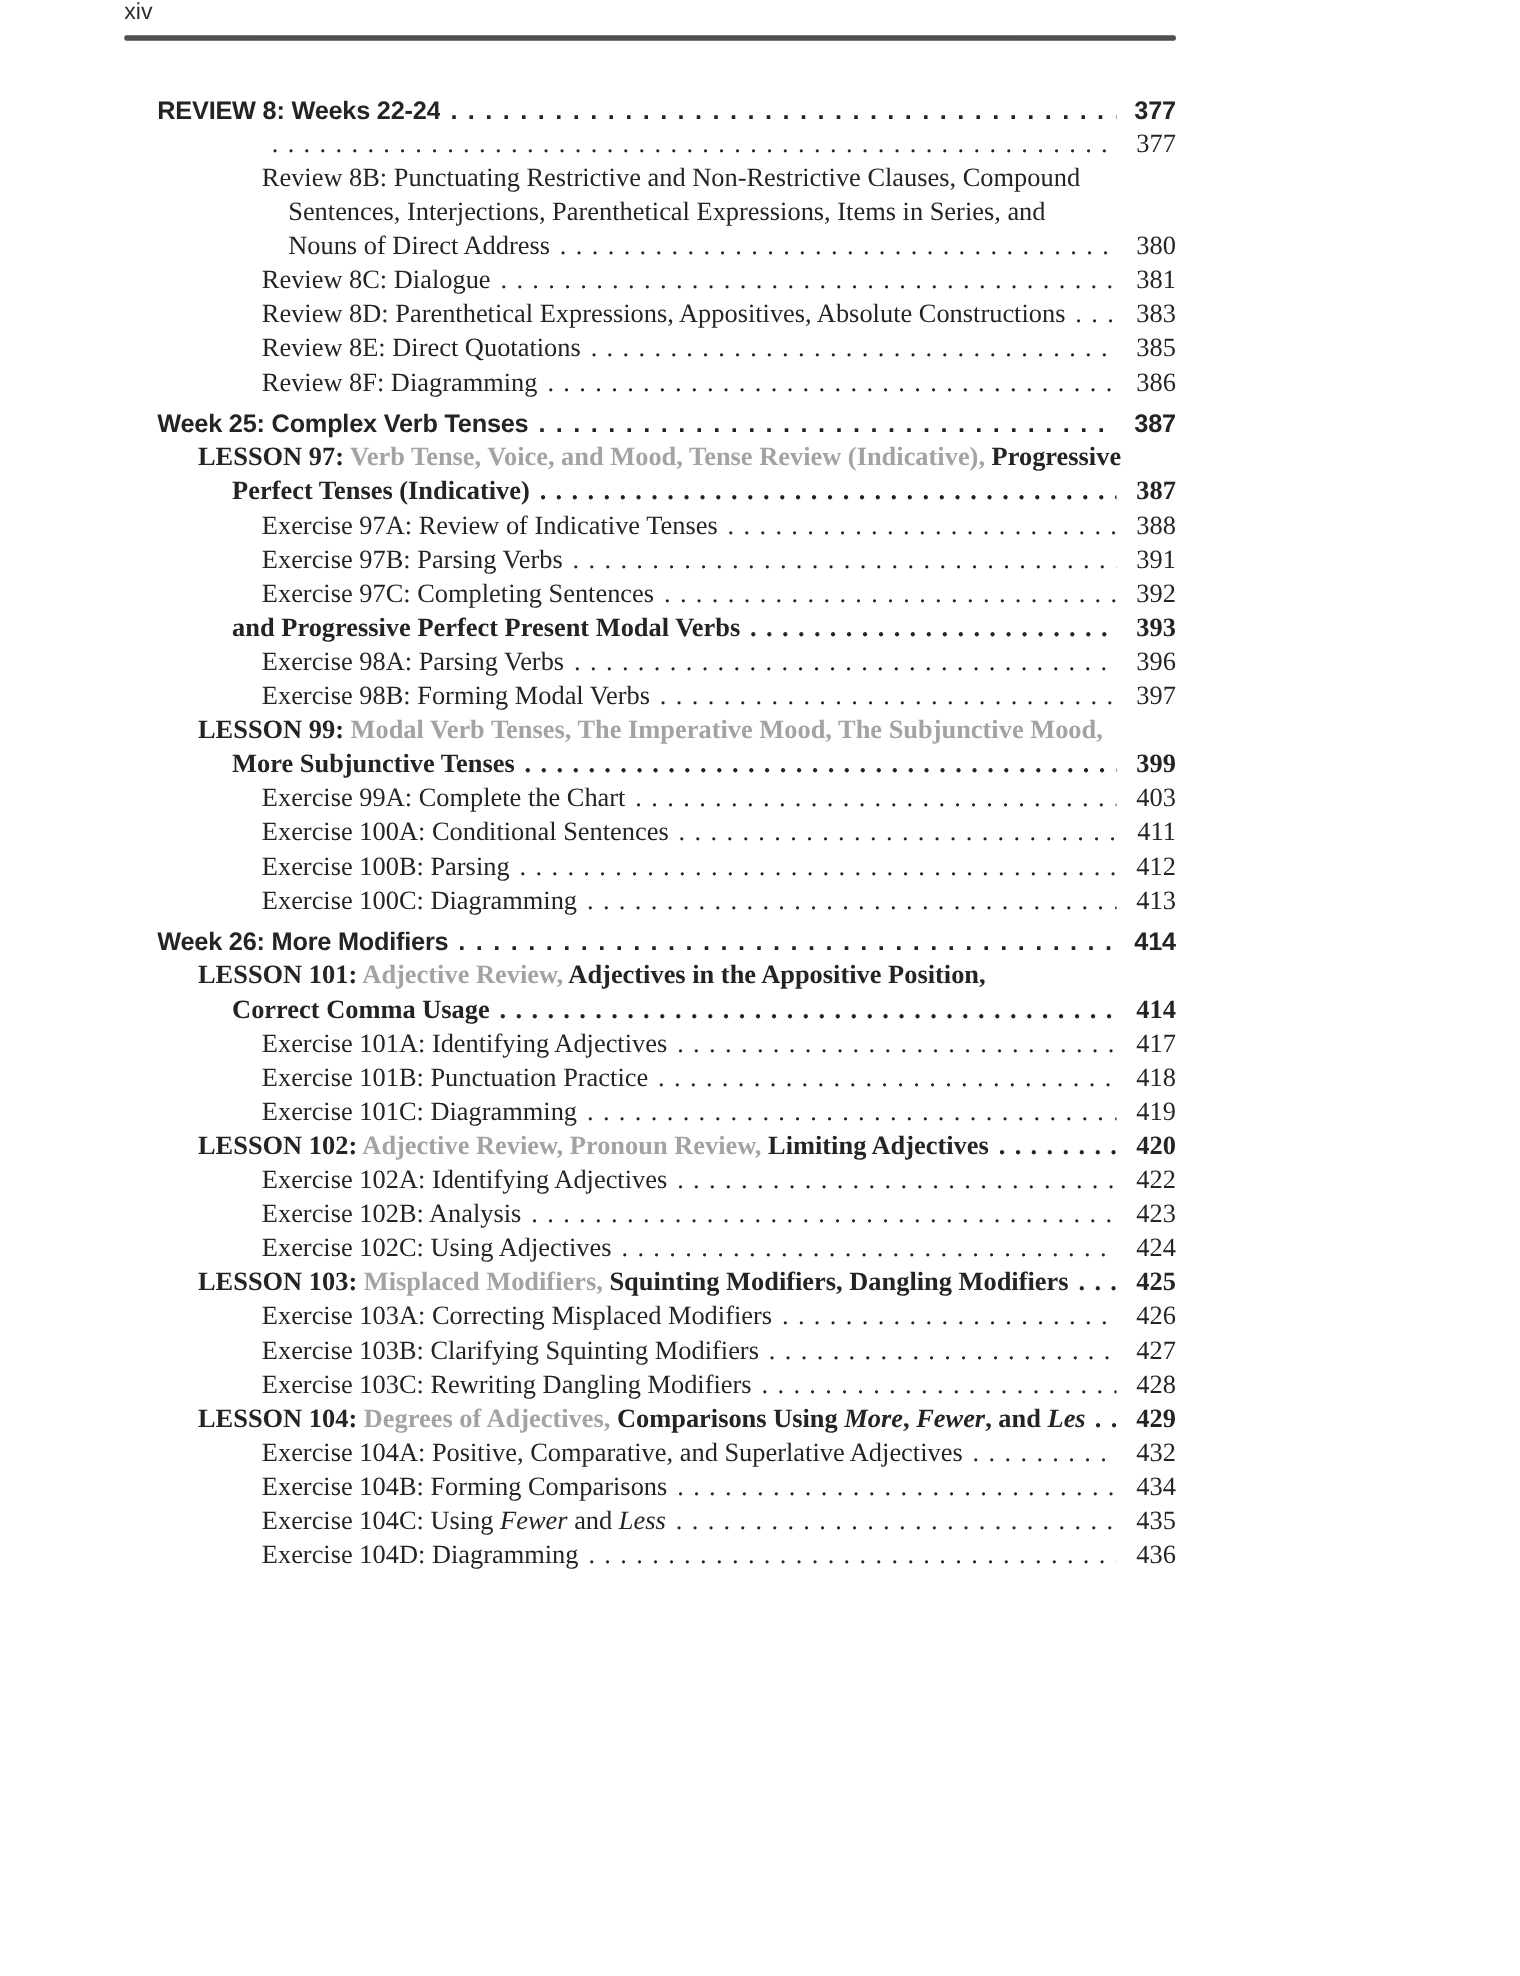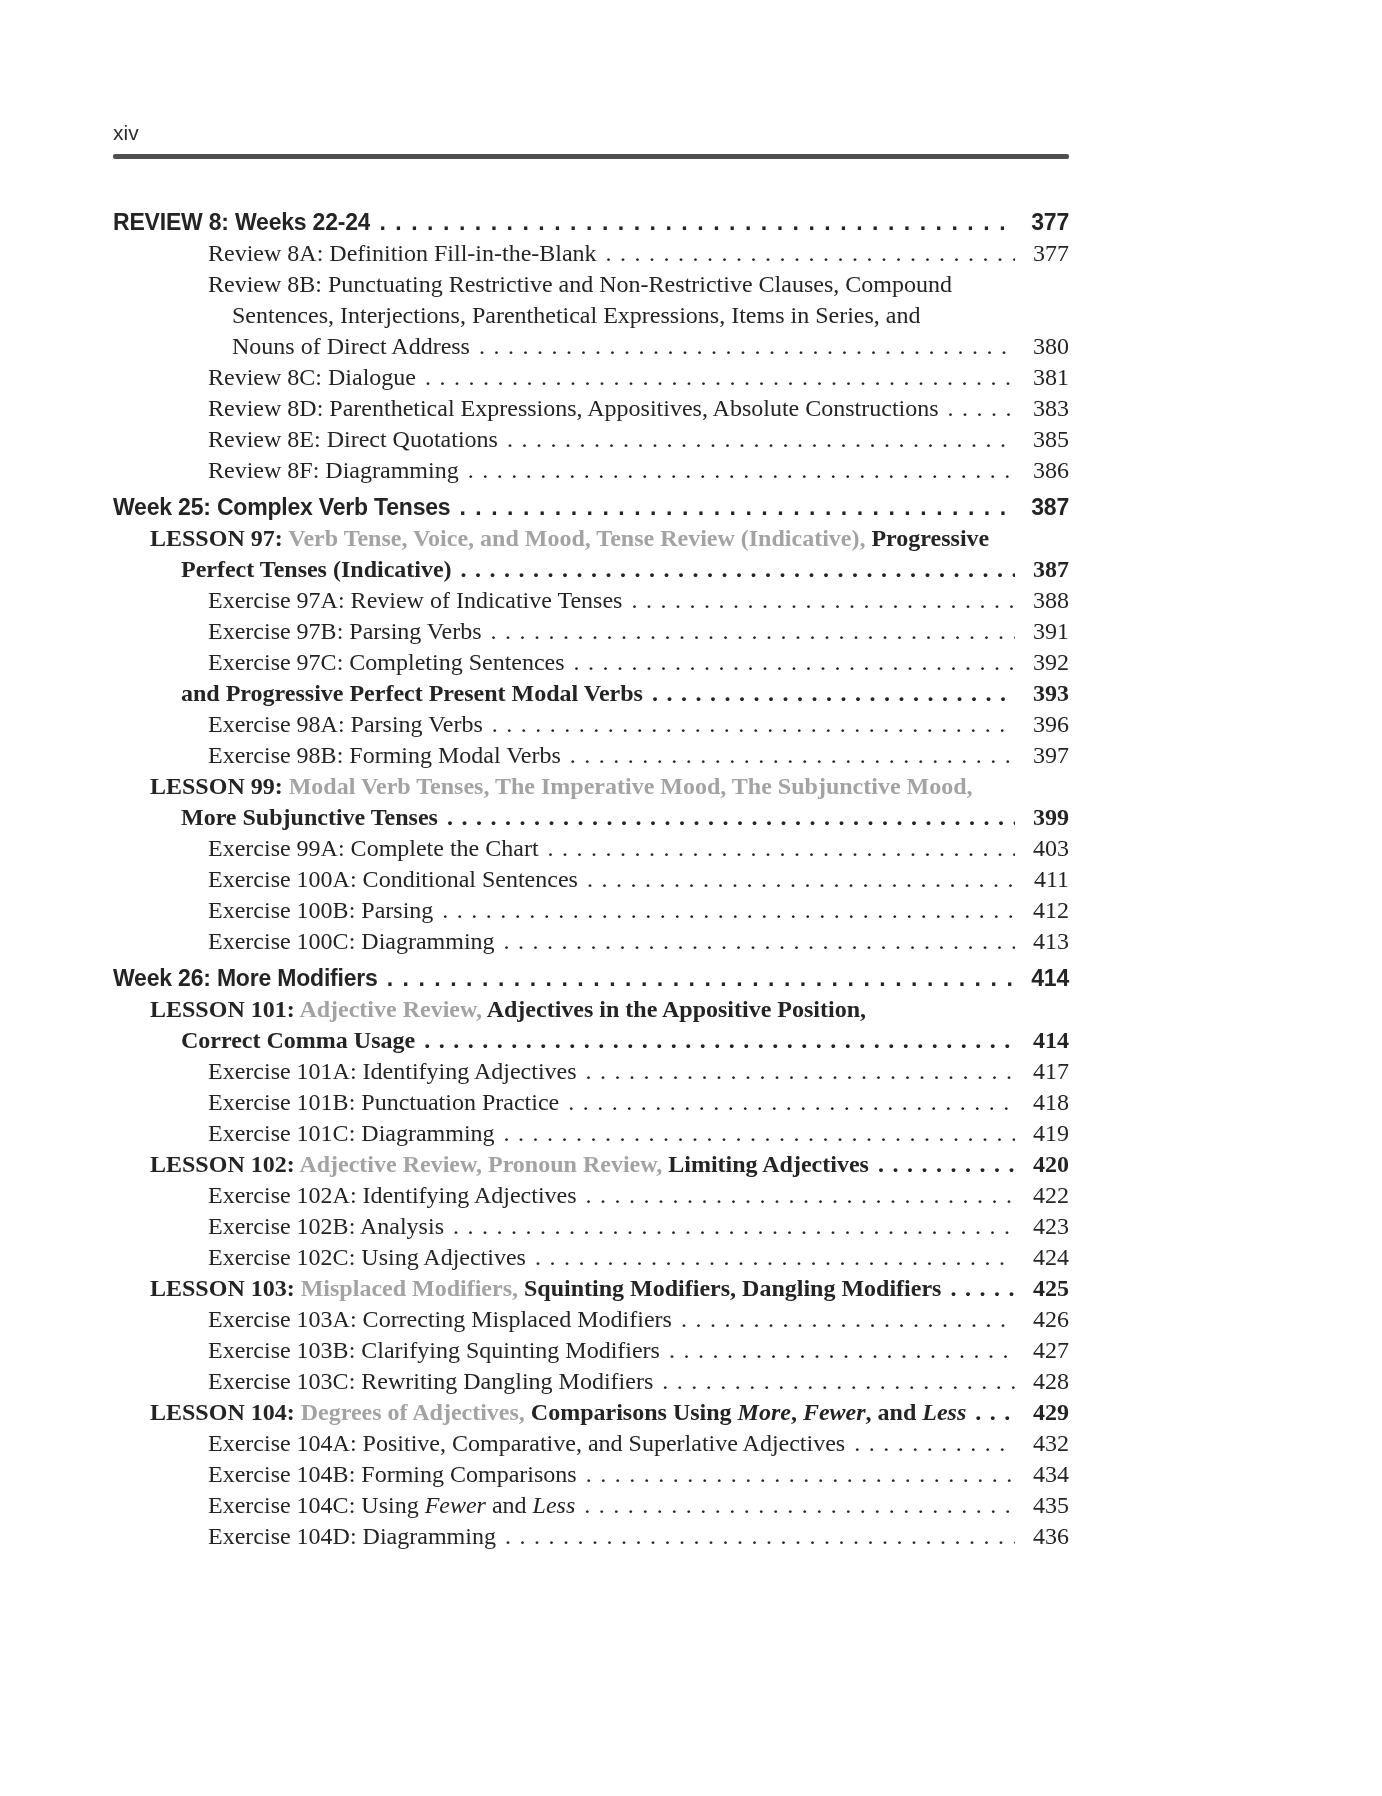--- a/index.html
+++ b/index.html
@@ -6,21 +6,20 @@
   body {
     width: 1382px;
     height: 1796px;
     background: var(--bg, #ffffff);
     font-family: "Liberation Serif", serif;
     overflow: hidden;
   }
   .page-inner {
     width: 956px;
     margin-left: 113px;
-    padding-top: 122px;
   }
   .folio {
     font-family: "Liberation Sans", sans-serif;
     font-size: 21px;
     line-height: 22px;
     color: #2e2e2e;
   }
   .header-rule {
     margin-top: 10px;
     height: 5px;
@@ -29,20 +28,21 @@
   }
   .toc {
     padding-top: 42px;
   }
   .toc-row {
     display: flex;
     align-items: flex-start;
     font: 24px/31px "Liberation Serif", serif;
     color: var(--text, #242424);
     white-space: pre;
+    margin-left: 30px;
   }
   .toc-row.section {
     font-family: "Liberation Sans", sans-serif;
     font-weight: 700;
     font-size: 23px;
     letter-spacing: -0.2px;
     margin-top: 6px;
   }
   .toc-row.lesson,
   .toc-row.lesson-cont { font-weight: 700; padding-left: 37px; }
@@ -74,21 +74,21 @@
 </head>
 <body style="--bg: #ffffff; --text: #242424; --muted: #a3a3a3; --rule: #4f4f4f;">
 
 <div class="page-inner">
   <header>
     <div class="folio">xiv</div>
     <div class="header-rule"></div>
   </header>
   <main class="toc">
       <div class="toc-row section"><span class="row-text"><span class="seg">REVIEW 8: Weeks 22-24</span></span><span class="leader"></span><span class="page-num">377</span></div>
-      <div class="toc-row exercise"><span class="row-text"><span class="seg">Review 8A: Definition Fill-in-the-Blank</span></span><span class="leader"></span><span class="page-num regular">377</span></div>
+      <div class="toc-row exercise"><span class="leader"></span><span class="page-num regular">377</span></div>
       <div class="toc-row exercise"><span class="row-text"><span class="seg">Review 8B: Punctuating Restrictive and Non-Restrictive Clauses, Compound</span></span></div>
       <div class="toc-row exercise-cont"><span class="row-text"><span class="seg">Sentences, Interjections, Parenthetical Expressions, Items in Series, and</span></span></div>
       <div class="toc-row exercise-cont"><span class="row-text"><span class="seg">Nouns of Direct Address</span></span><span class="leader"></span><span class="page-num regular">380</span></div>
       <div class="toc-row exercise"><span class="row-text"><span class="seg">Review 8C: Dialogue</span></span><span class="leader"></span><span class="page-num regular">381</span></div>
       <div class="toc-row exercise"><span class="row-text"><span class="seg">Review 8D: Parenthetical Expressions, Appositives, Absolute Constructions</span></span><span class="leader"></span><span class="page-num regular">383</span></div>
       <div class="toc-row exercise"><span class="row-text"><span class="seg">Review 8E: Direct Quotations</span></span><span class="leader"></span><span class="page-num regular">385</span></div>
       <div class="toc-row exercise"><span class="row-text"><span class="seg">Review 8F: Diagramming</span></span><span class="leader"></span><span class="page-num regular">386</span></div>
       <div class="toc-row section"><span class="row-text"><span class="seg">Week 25: Complex Verb Tenses</span></span><span class="leader"></span><span class="page-num">387</span></div>
       <div class="toc-row lesson"><span class="row-text"><span class="seg">LESSON 97: </span><span class="seg tone-gray">Verb Tense, Voice, and Mood, Tense Review (Indicative), </span><span class="seg">Progressive</span></span></div>
       <div class="toc-row lesson-cont"><span class="row-text"><span class="seg">Perfect Tenses (Indicative)</span></span><span class="leader"></span><span class="page-num">387</span></div>

